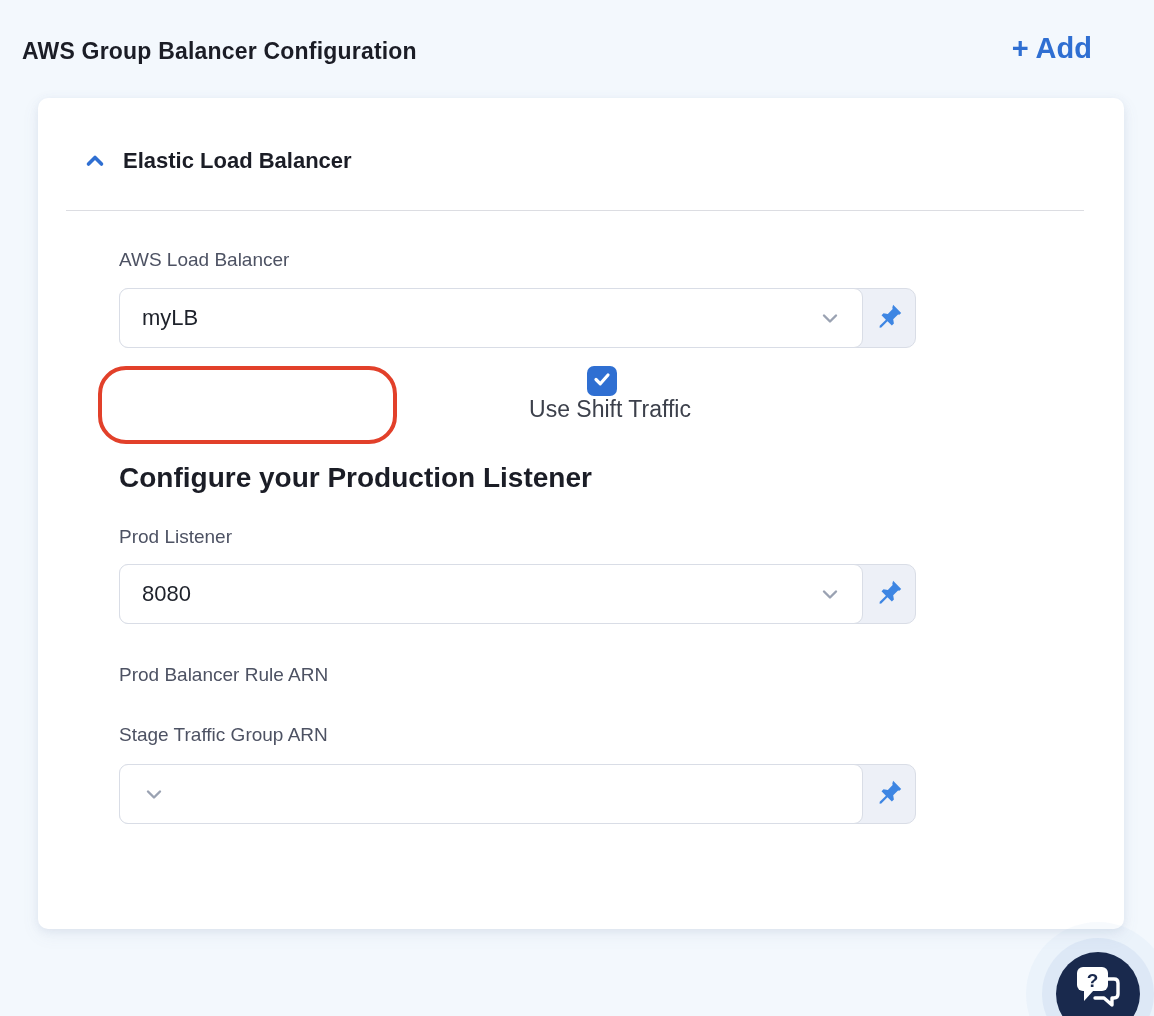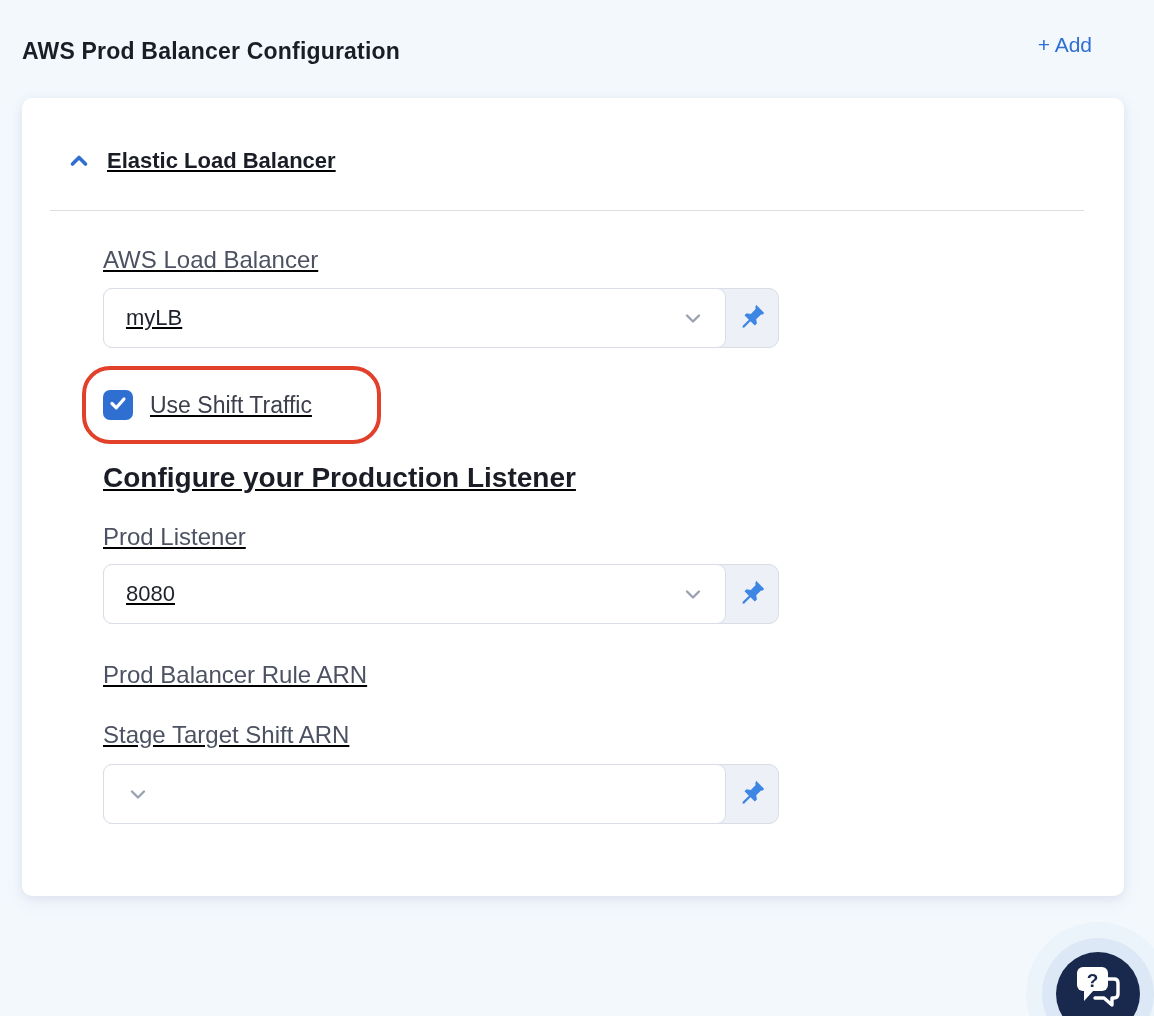--- a/index.html
+++ b/index.html
@@ -14,59 +14,58 @@
     background:var(--pagebg);
     font-family:"Liberation Sans","DejaVu Sans",sans-serif;
     position:relative;
   }
   .page-header{
     display:flex;justify-content:space-between;align-items:flex-start;
     padding:38px 62px 0 22px;height:70px;
   }
   .page-title{font-size:23px;font-weight:700;color:var(--heading);letter-spacing:.2px;}
   .add-link{
-    font-size:21px;font-weight:400;color:var(--accent);text-decoration:none;
+    font-size:29px;font-weight:700;color:var(--accent);text-decoration:none;
     cursor:pointer;line-height:1;margin-top:-4px;
   }
   .card{
     background:var(--cardbg);
-    margin:28px 30px 0 22px;
+    margin:28px 30px 0 38px;
     border-radius:10px;
     box-shadow:0 2px 8px rgba(96,118,156,.10), 0 6px 18px rgba(96,118,156,.08);
-    padding:50px 40px 72px 28px;
-    text-decoration:underline;
+    padding:50px 40px 105px 28px;
   }
   .section-head{display:flex;align-items:center;gap:17px;padding-left:18px;cursor:pointer;}
   .section-title{font-size:22px;font-weight:700;color:var(--heading);}
   .chev-up{display:inline-flex;width:22px;height:22px;align-items:center;justify-content:center;}
   .divider{height:1px;background:var(--divider);margin-top:36px;}
   .fields{padding-left:53px;}
-  .field-label{font-size:24px;color:var(--label);line-height:22px;}
+  .field-label{font-size:19px;color:var(--label);line-height:22px;}
   .fl-1{margin-top:38px;margin-bottom:17px;}
   .fl-2{margin-top:36px;margin-bottom:16px;}
   .fl-3{margin-top:40px;margin-bottom:17px;}
   .fl-4{margin-top:38px;margin-bottom:18px;}
   .input-group{
-    width:676px;height:60px;display:flex;align-items:stretch;
+    width:797px;height:60px;display:flex;align-items:stretch;
     background:var(--groupbg);border:1px solid var(--border);border-radius:10px;
     position:relative;
   }
   .select-box{
     flex:1;background:#fff;border:1px solid var(--border);border-radius:9px;
     margin:-1px 0 -1px -1px;height:60px;
     display:flex;align-items:center;justify-content:space-between;
     padding:0 20px 0 22px;cursor:pointer;
   }
   .select-value{font-size:22px;color:var(--text);}
   .chev-down{display:inline-flex;width:24px;height:24px;align-items:center;justify-content:center;}
   .pin-btn{
     width:52px;border:none;background:transparent;display:flex;align-items:center;
     justify-content:center;cursor:pointer;border-radius:0 10px 10px 0;
   }
-  .check-wrap{position:relative;height:78px;margin-top:18px;display:flex;align-items:center;}
+  .check-wrap{position:relative;height:78px;margin-top:18px;display:flex;align-items:center;flex-direction:column;}
   .annotation{
     position:absolute;left:-21px;top:0;width:299px;height:78px;
     border:4px solid var(--red);border-radius:28px;pointer-events:none;
   }
   .checkbox{
     width:30px;height:30px;border-radius:7px;background:var(--accent);
     display:flex;align-items:center;justify-content:center;cursor:pointer;flex:0 0 auto;
   }
   .check-label{font-size:23px;color:#3c404b;margin-left:17px;cursor:pointer;}
   .subheading{font-size:28px;font-weight:700;color:var(--heading);margin-top:22px;line-height:24px;}
@@ -75,21 +74,21 @@
     background:var(--navy);border:none;cursor:pointer;
     display:flex;align-items:center;justify-content:center;
     box-shadow:0 0 0 14px rgba(125,165,220,.13), 0 0 0 30px rgba(125,165,220,.06);
   }
   .fab svg{margin-top:-12px;}
 </style>
 </head>
 <body>
 
 <div class="page-header">
-  <h1 class="page-title">AWS Prod Balancer Configuration</h1>
+  <h1 class="page-title">AWS Group Balancer Configuration</h1>
   <a class="add-link">+ Add</a>
 </div>
 
 <div class="card">
 
   <div class="section-head">
     <span class="chev-up">
       <svg width="22" height="22" viewBox="0 0 22 22">
           <polyline points="4.5,14 11,7.5 17.5,14" fill="none" stroke="#2f6fd2" stroke-width="3.6" stroke-linecap="round" stroke-linejoin="round"></polyline>
         </svg>
@@ -148,21 +147,21 @@
         <span>
           <svg width="27" height="27" viewBox="0 0 24 24">
               <path d="M15.2 1.6 L22.4 8.8 L20.7 10.5 L19.6 10.2 L15.3 14.5 L15.9 18.3 L14.1 20.1 L10.2 16.2 L4.7 21.7 L3.2 21.9 L3.3 20.3 L8.8 14.8 L4.9 10.9 L6.7 9.1 L10.5 9.7 L14.8 5.4 L14.5 4.3 Z" fill="#3e86e3"></path>
             </svg>
         </span>
       </button>
     </div>
 
     <div class="field-label fl-3">Prod Balancer Rule ARN</div>
 
-    <div class="field-label fl-4">Stage Target Shift ARN</div>
+    <div class="field-label fl-4">Stage Traffic Group ARN</div>
     <div class="input-group">
       <div class="select-box">
         <span class="chev-down">
           <svg width="24" height="24" viewBox="0 0 24 24">
               <polyline points="6,9.5 12,15.5 18,9.5" fill="none" stroke="#9aa2b2" stroke-width="2.4" stroke-linecap="round" stroke-linejoin="round"></polyline>
             </svg>
         </span>
       </div>
       <button class="pin-btn">
         <span>

